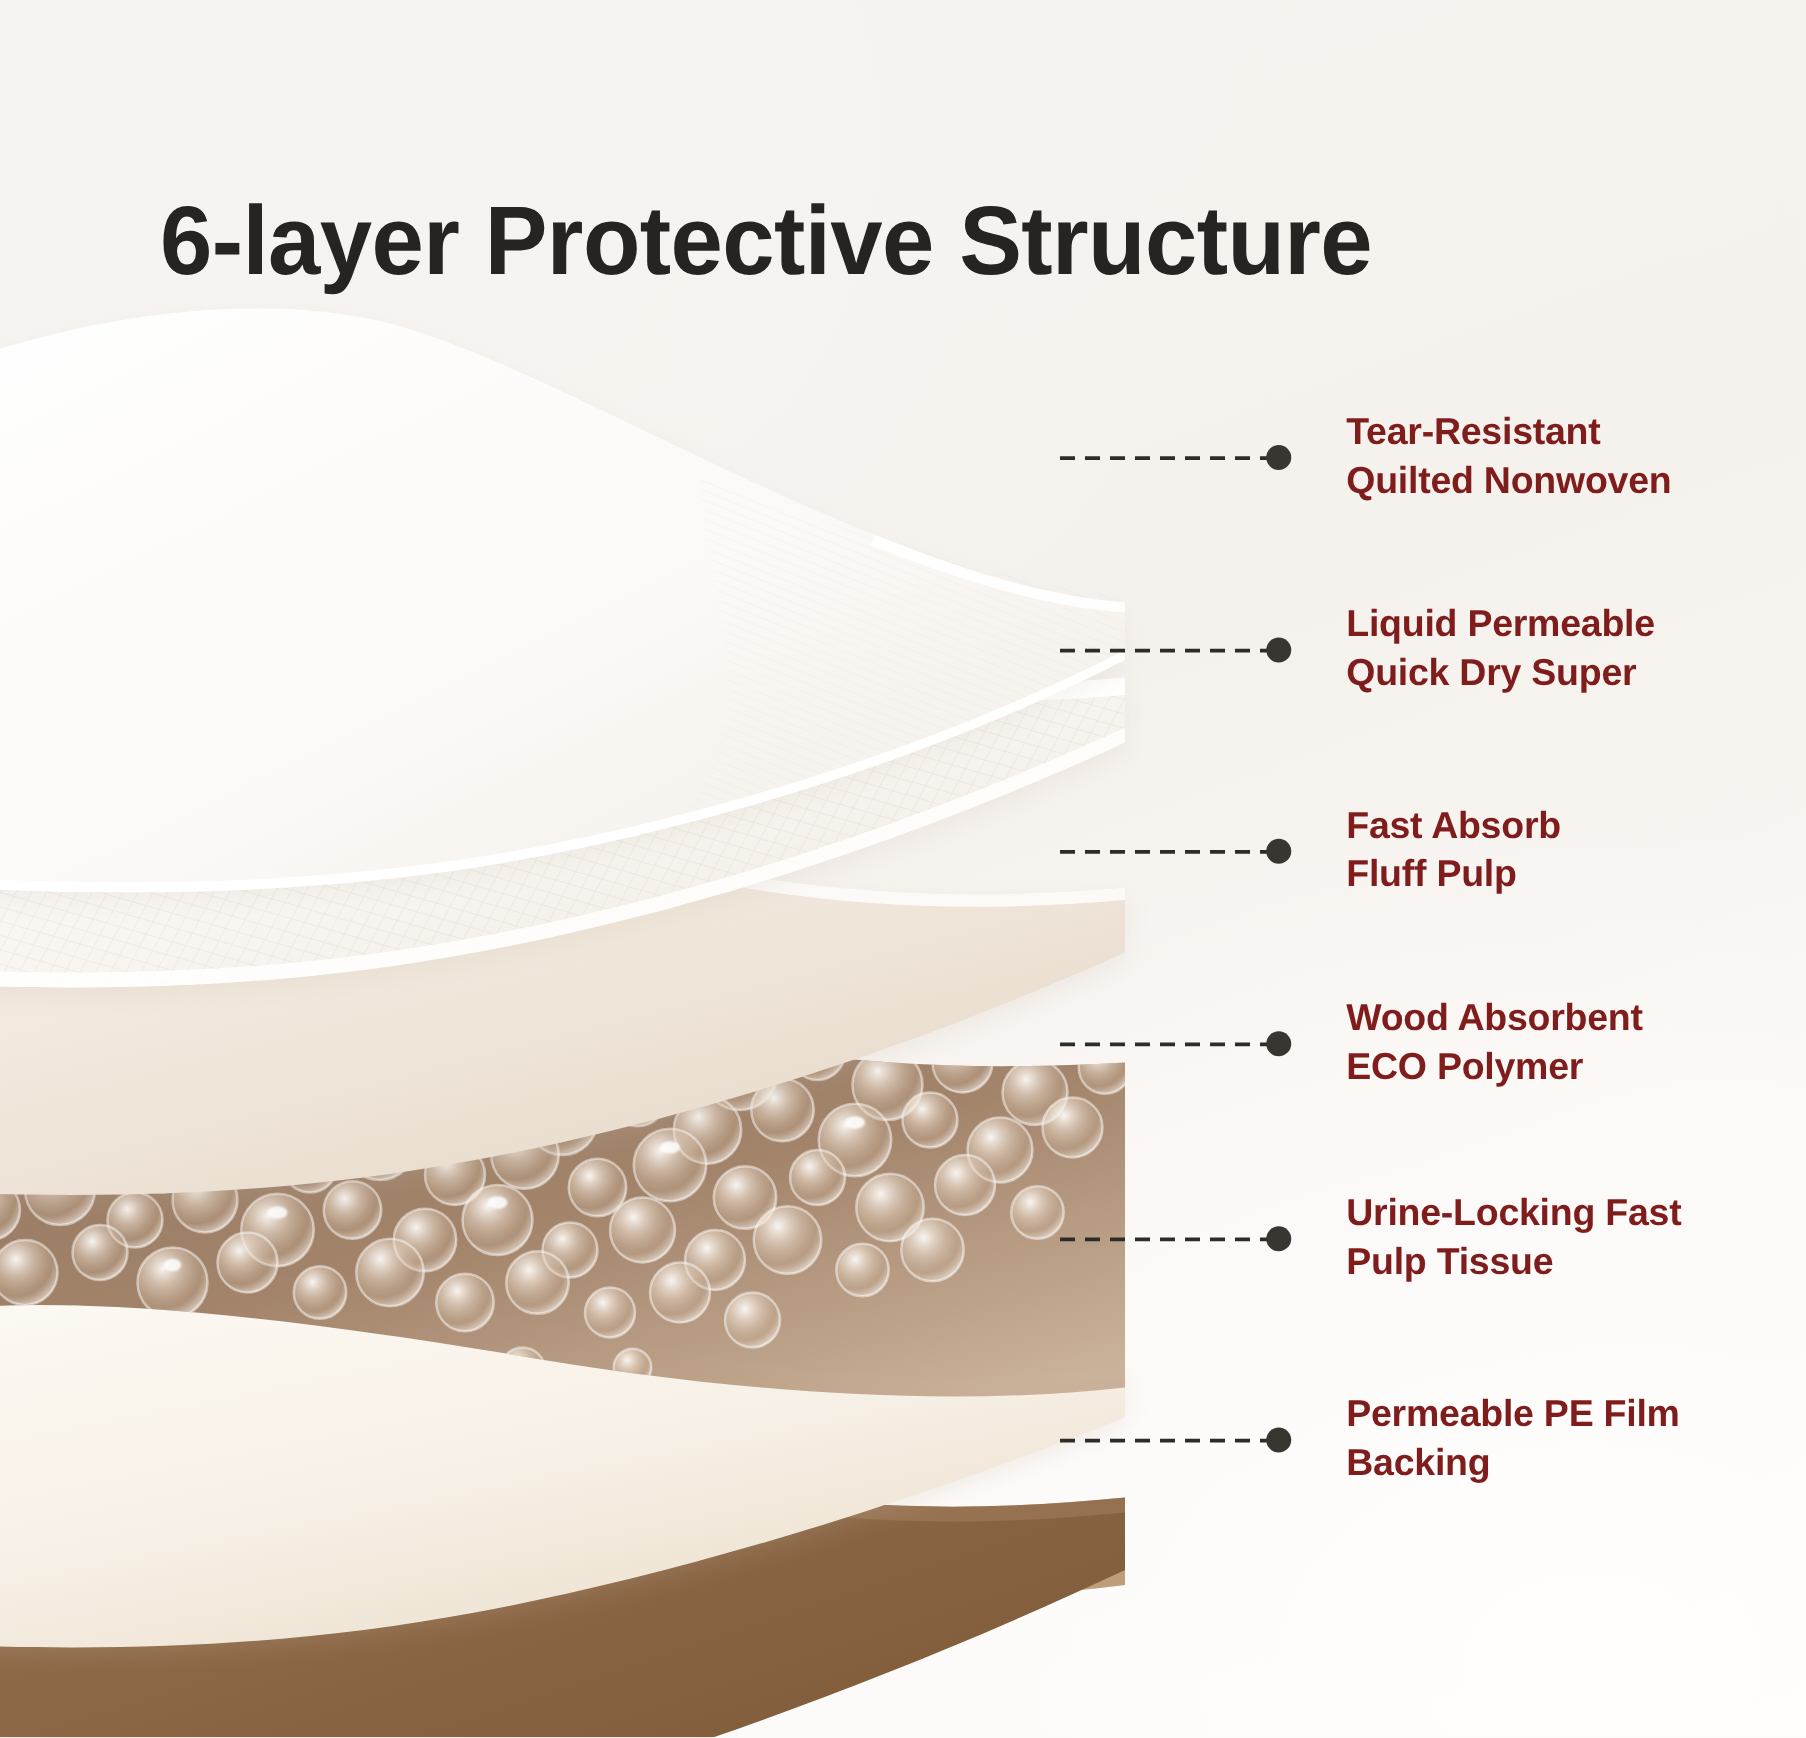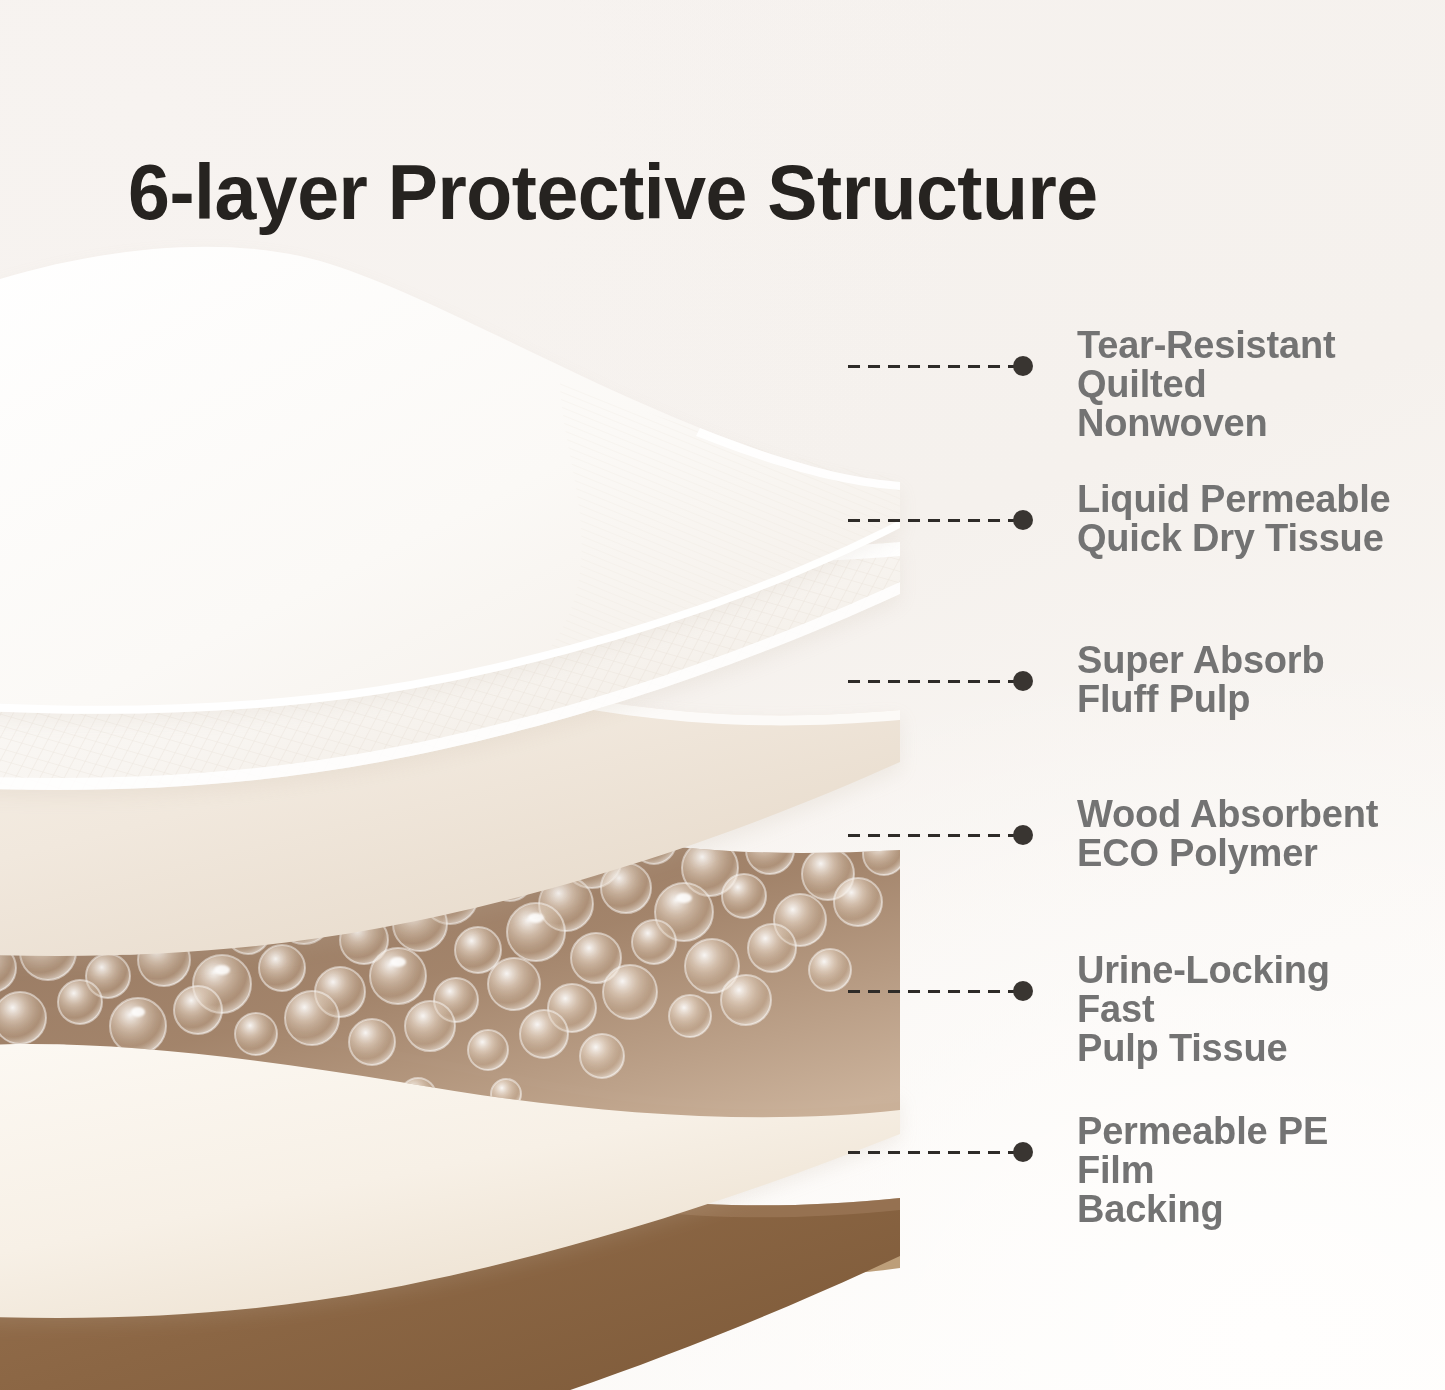--- a/index.html
+++ b/index.html
@@ -77,22 +77,22 @@
     width: 20px;
     height: 20px;
     border-radius: 50%;
     background: #393531;
   }
   .callout-text {
     position: absolute;
     left: 229px;
     top: -40px;
     width: 330px;
-    color: #737373;
-    font-size: 38px;
+    color: #7f1d1d;
+    font-size: 30px;
     font-weight: 700;
     line-height: 39px;
     letter-spacing: -0.2px;
     white-space: pre-line;
   }
 </style>
 </head>
 <body>
 
 <div id="root">
@@ -352,27 +352,27 @@
     <span class="lead-line"></span>
     <span class="lead-dot"></span>
     <span class="callout-text">Tear-Resistant
 Quilted Nonwoven</span>
   </div>
 
   <div class="callout" style="top:520px">
     <span class="lead-line"></span>
     <span class="lead-dot"></span>
     <span class="callout-text">Liquid Permeable
-Quick Dry Tissue</span>
+Quick Dry Super</span>
   </div>
 
   <div class="callout" style="top:681px">
     <span class="lead-line"></span>
     <span class="lead-dot"></span>
-    <span class="callout-text">Super Absorb
+    <span class="callout-text">Fast Absorb
 Fluff Pulp</span>
   </div>
 
   <div class="callout" style="top:835px">
     <span class="lead-line"></span>
     <span class="lead-dot"></span>
     <span class="callout-text">Wood Absorbent
 ECO Polymer</span>
   </div>
 

